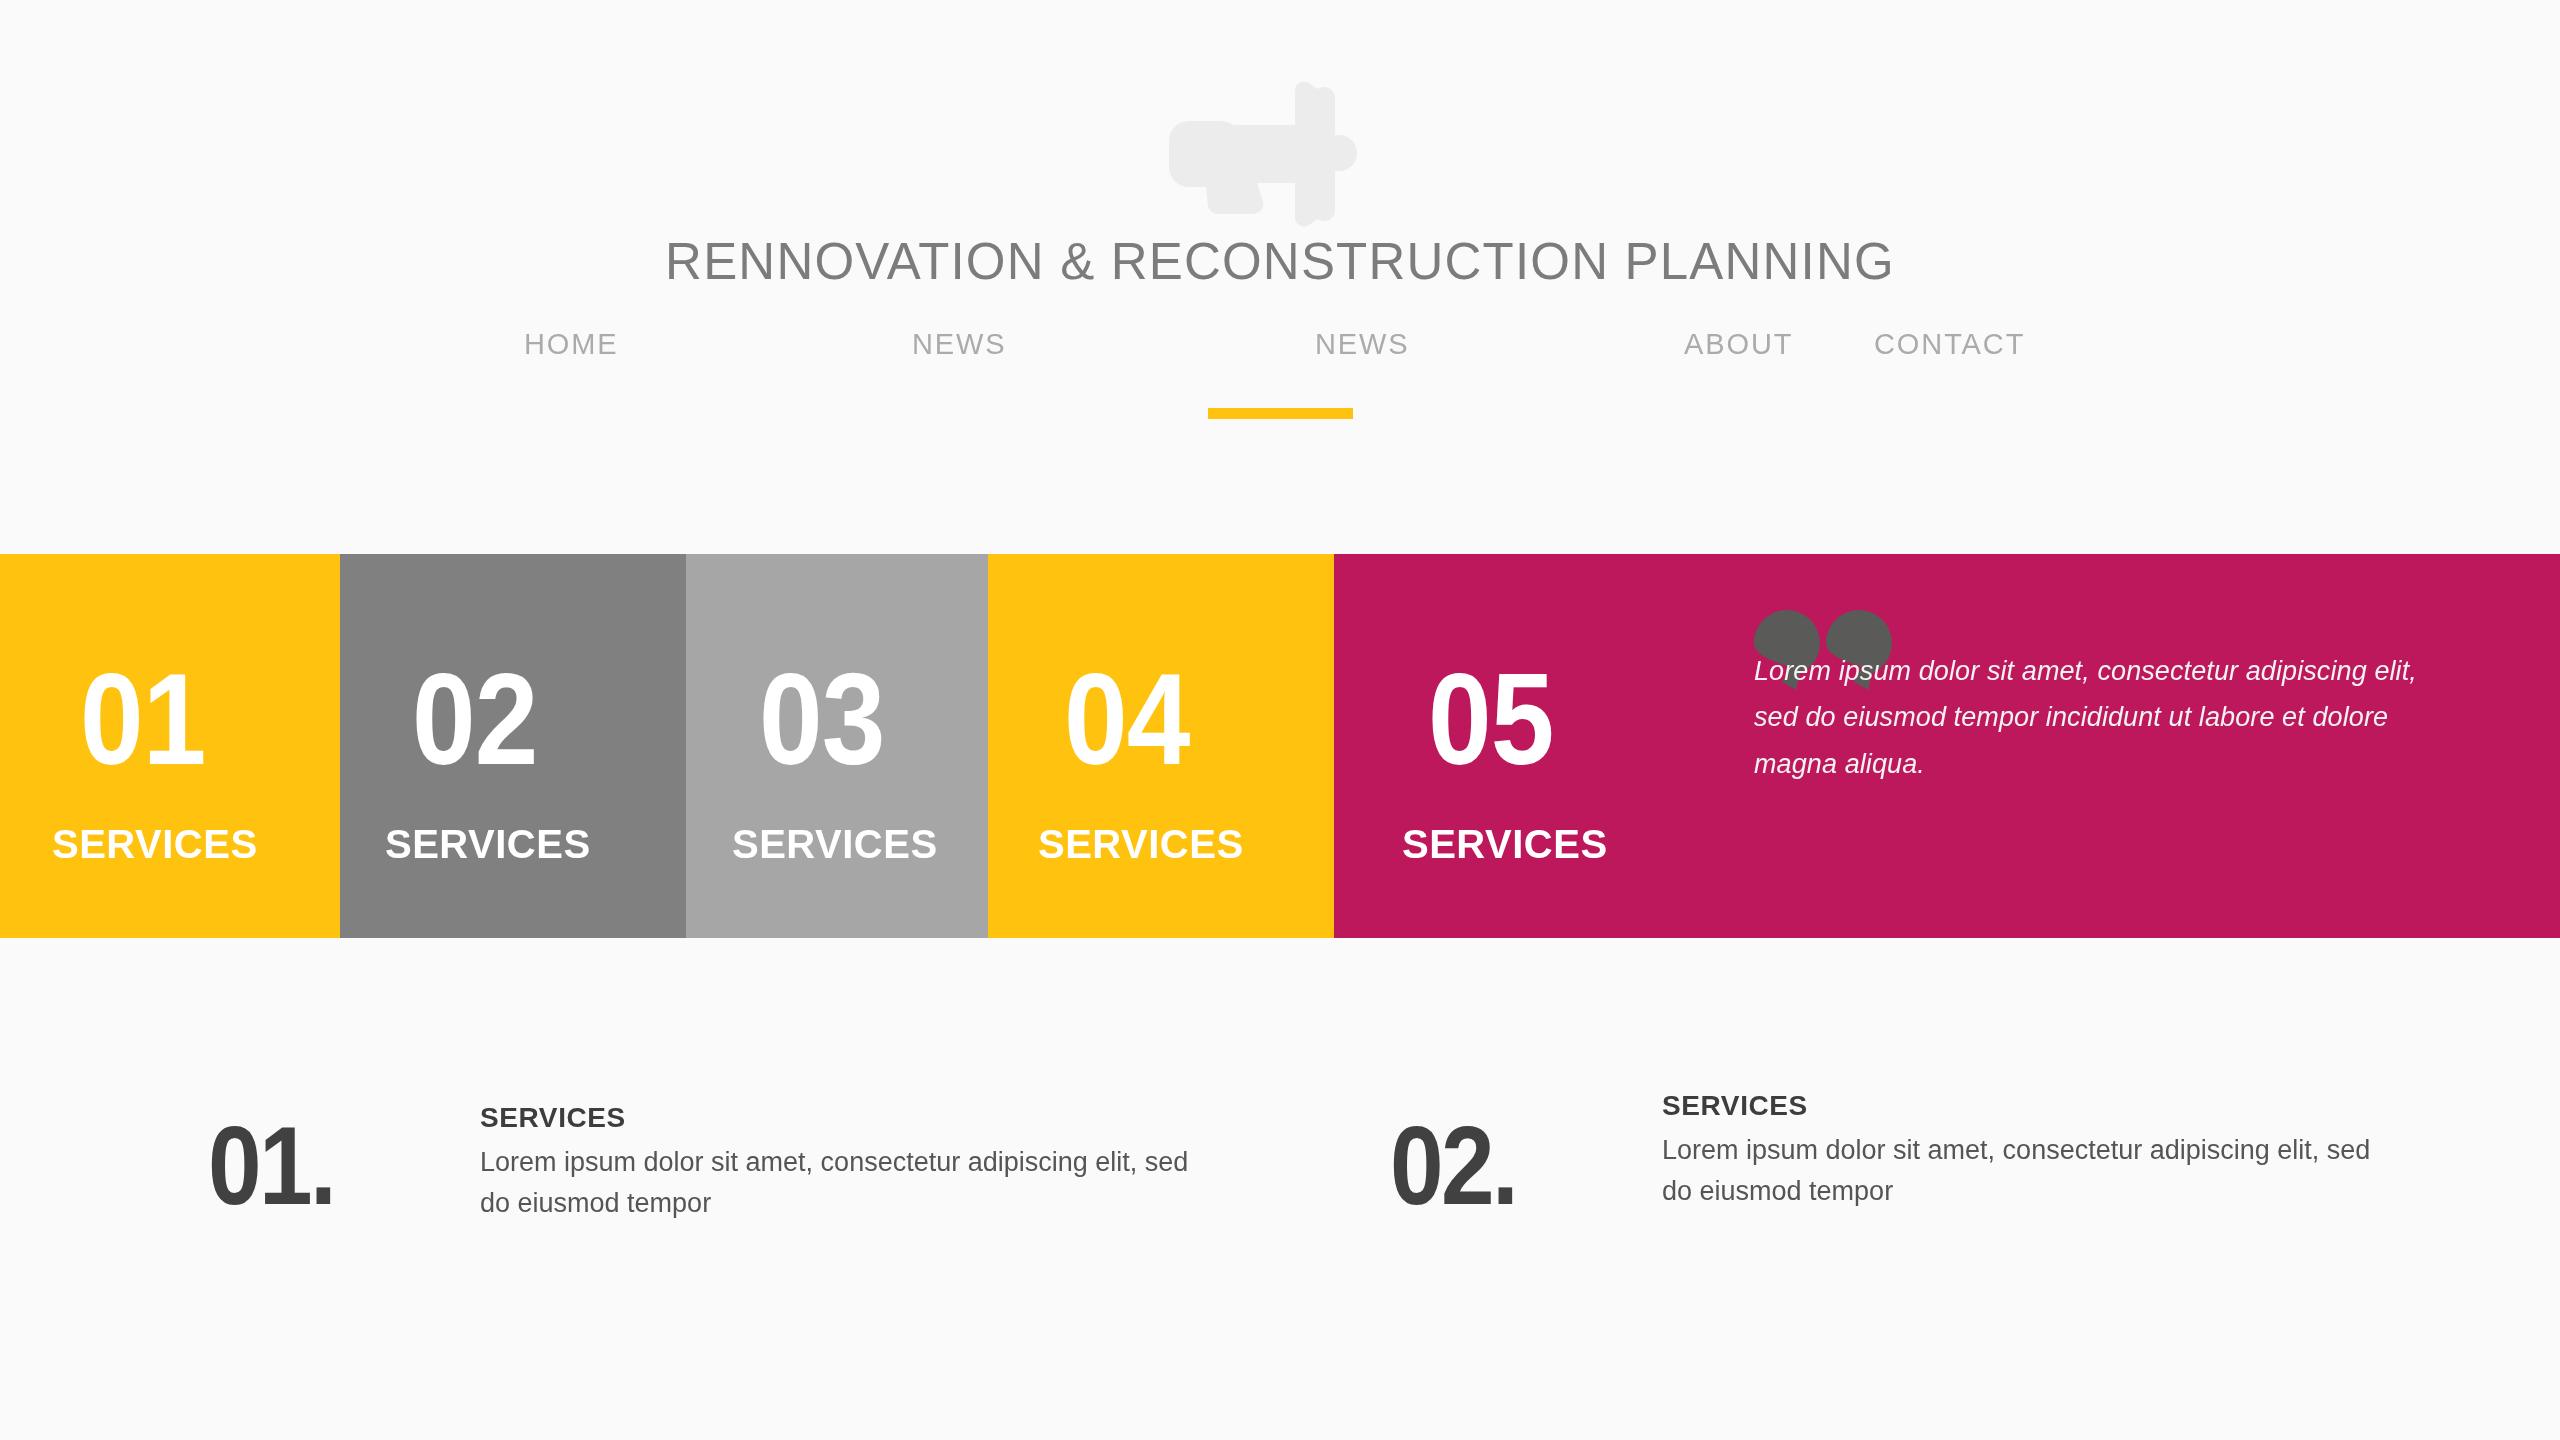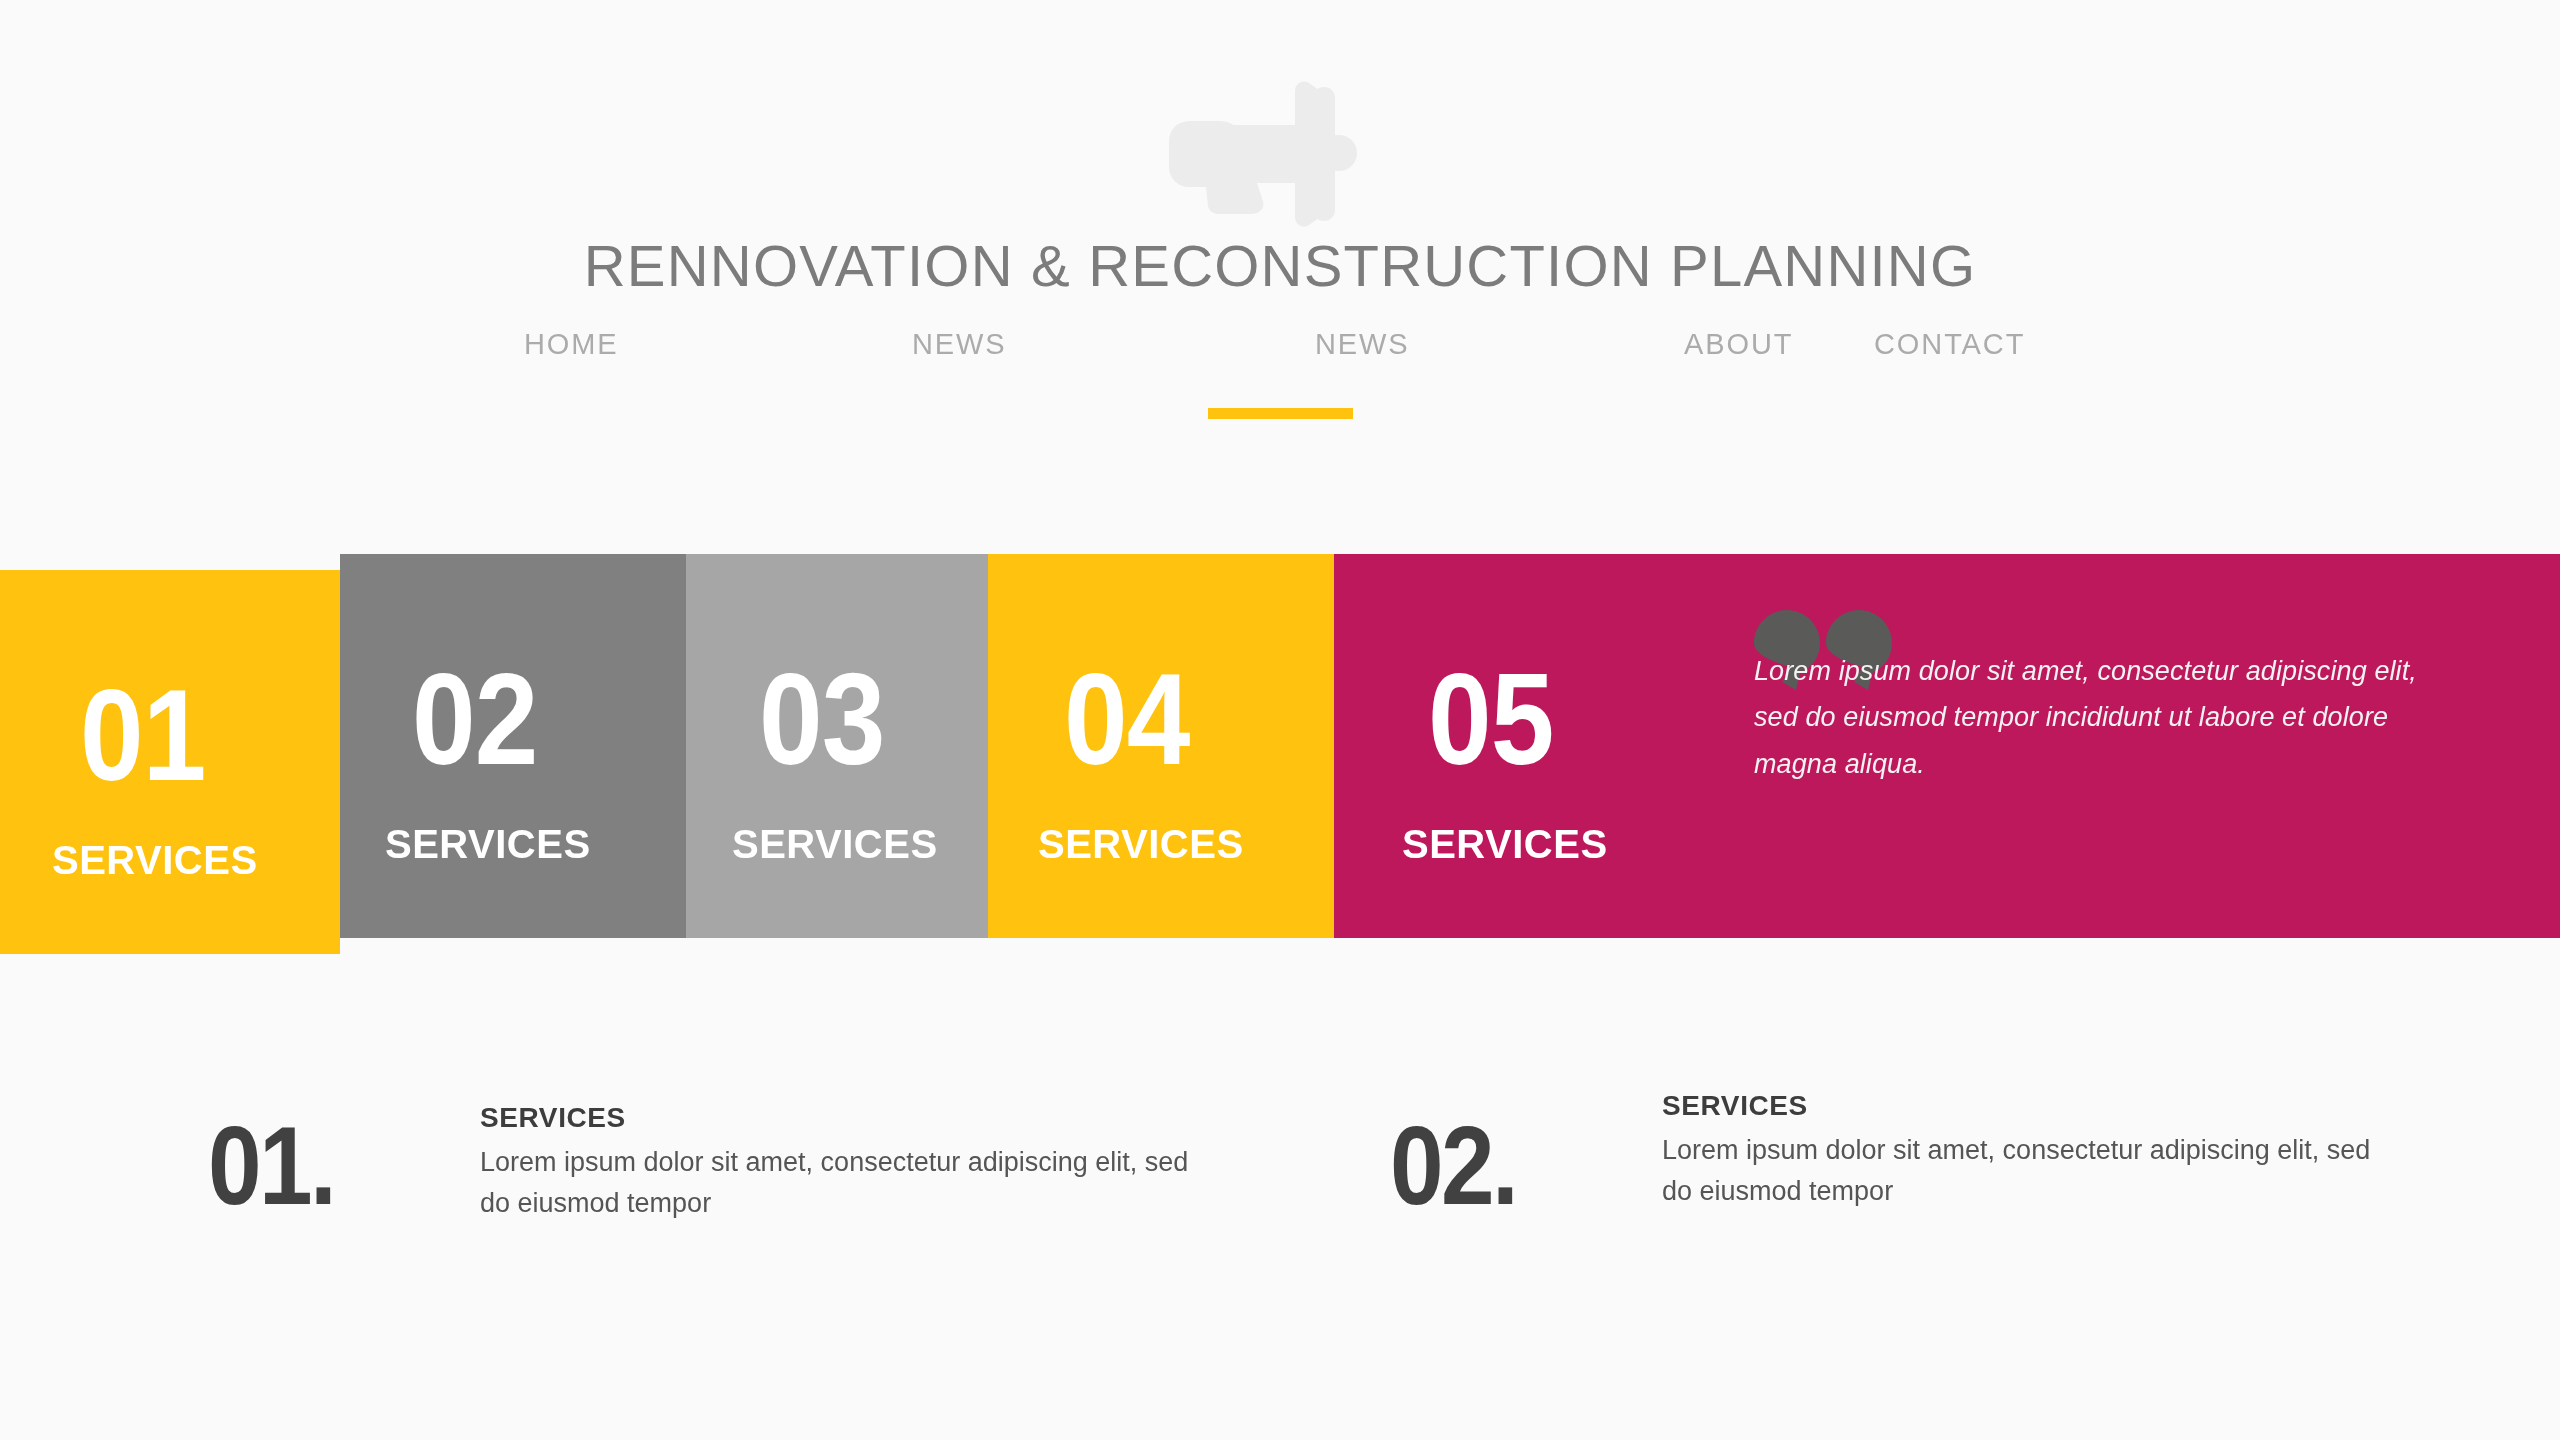--- a/index.html
+++ b/index.html
@@ -23,21 +23,21 @@
     left:1163px; top:75px;
     width:240px; height:160px;
     opacity:1;
   }
 
   .site-title {
     position:absolute;
     left:0; top:232px;
     width:2560px;
     text-align:center;
-    font-size:58px;
+    font-size:51px;
     font-weight:500;
     letter-spacing:1.2px;
     color:#7C7C7C;
     white-space:nowrap;
   }
 
   .main-nav {
     position:absolute;
     left:0; top:328px;
     width:2560px;
@@ -94,21 +94,21 @@
   .band-label {
     position:absolute;
     font-size:40px;
     font-weight:700;
     color:#FFFFFF;
     letter-spacing:0.5px;
     white-space:nowrap;
   }
 
   
-  .band.b0 { width:340px; background:#FFC20E;margin-top:16px; }
+  .band.b0 { width:340px; background:#FFC20E; }
   .band.b0 .band-num   { left:80px;  top:100px; }
   .band.b0 .band-label { left:52px;  top:268px; }
 
   .band.b1 { width:346px; background:#808080; }
   .band.b1 .band-num   { left:72px;  top:100px; }
   .band.b1 .band-label { left:45px;  top:268px; }
 
   .band.b2 { width:302px; background:#A6A6A6; }
   .band.b2 .band-num   { left:73px;  top:100px; }
   .band.b2 .band-label { left:46px;  top:268px; }

